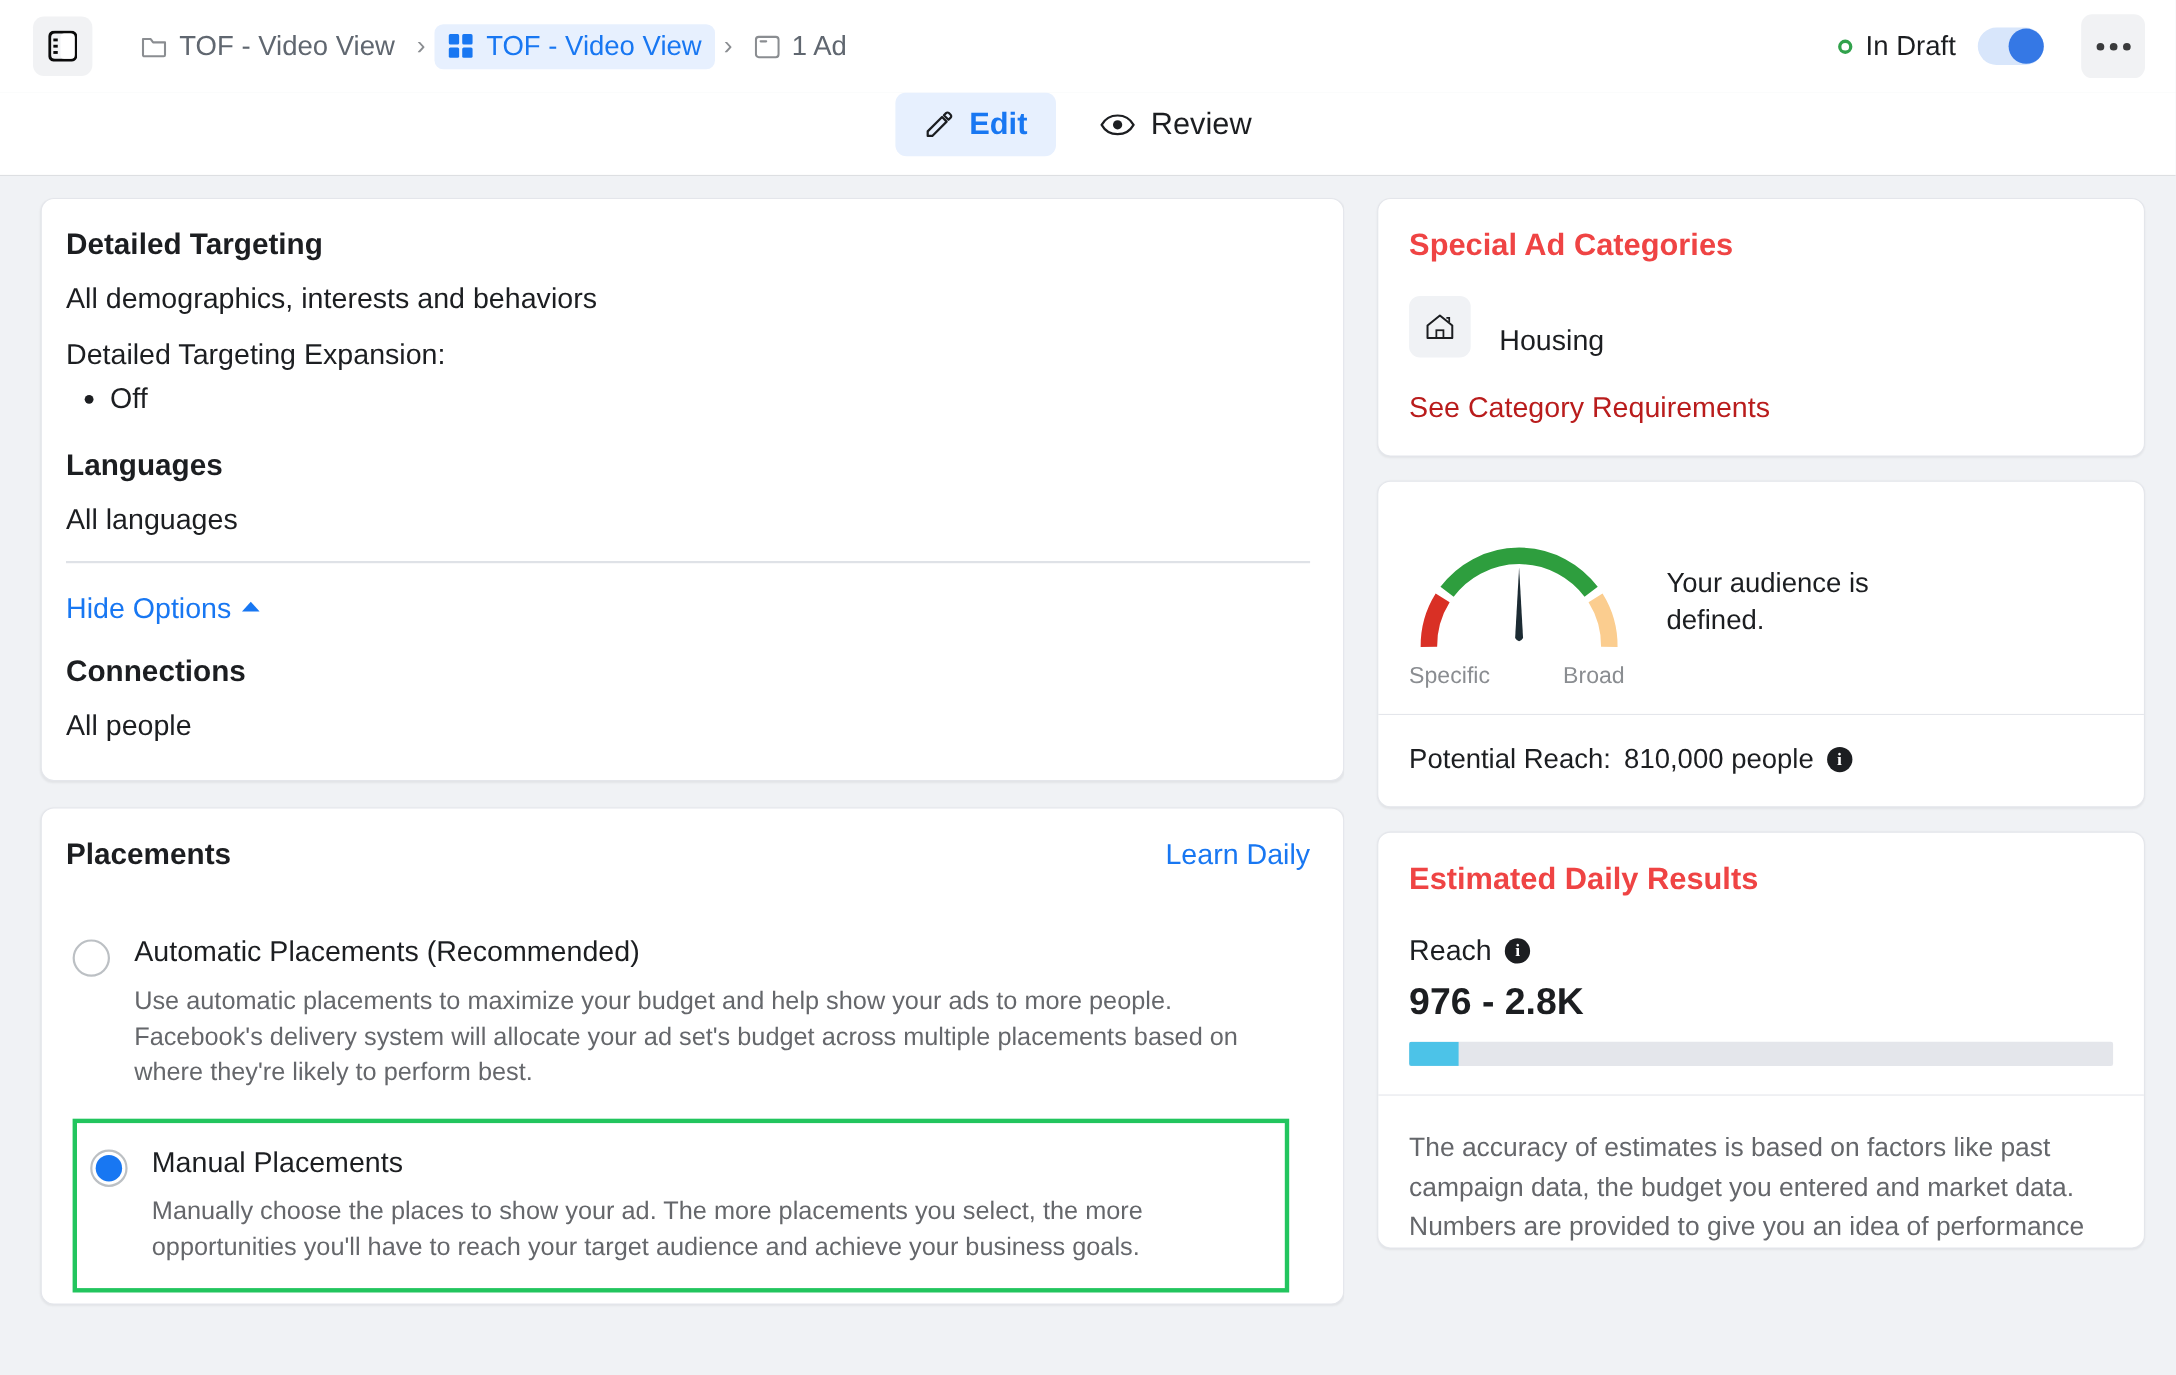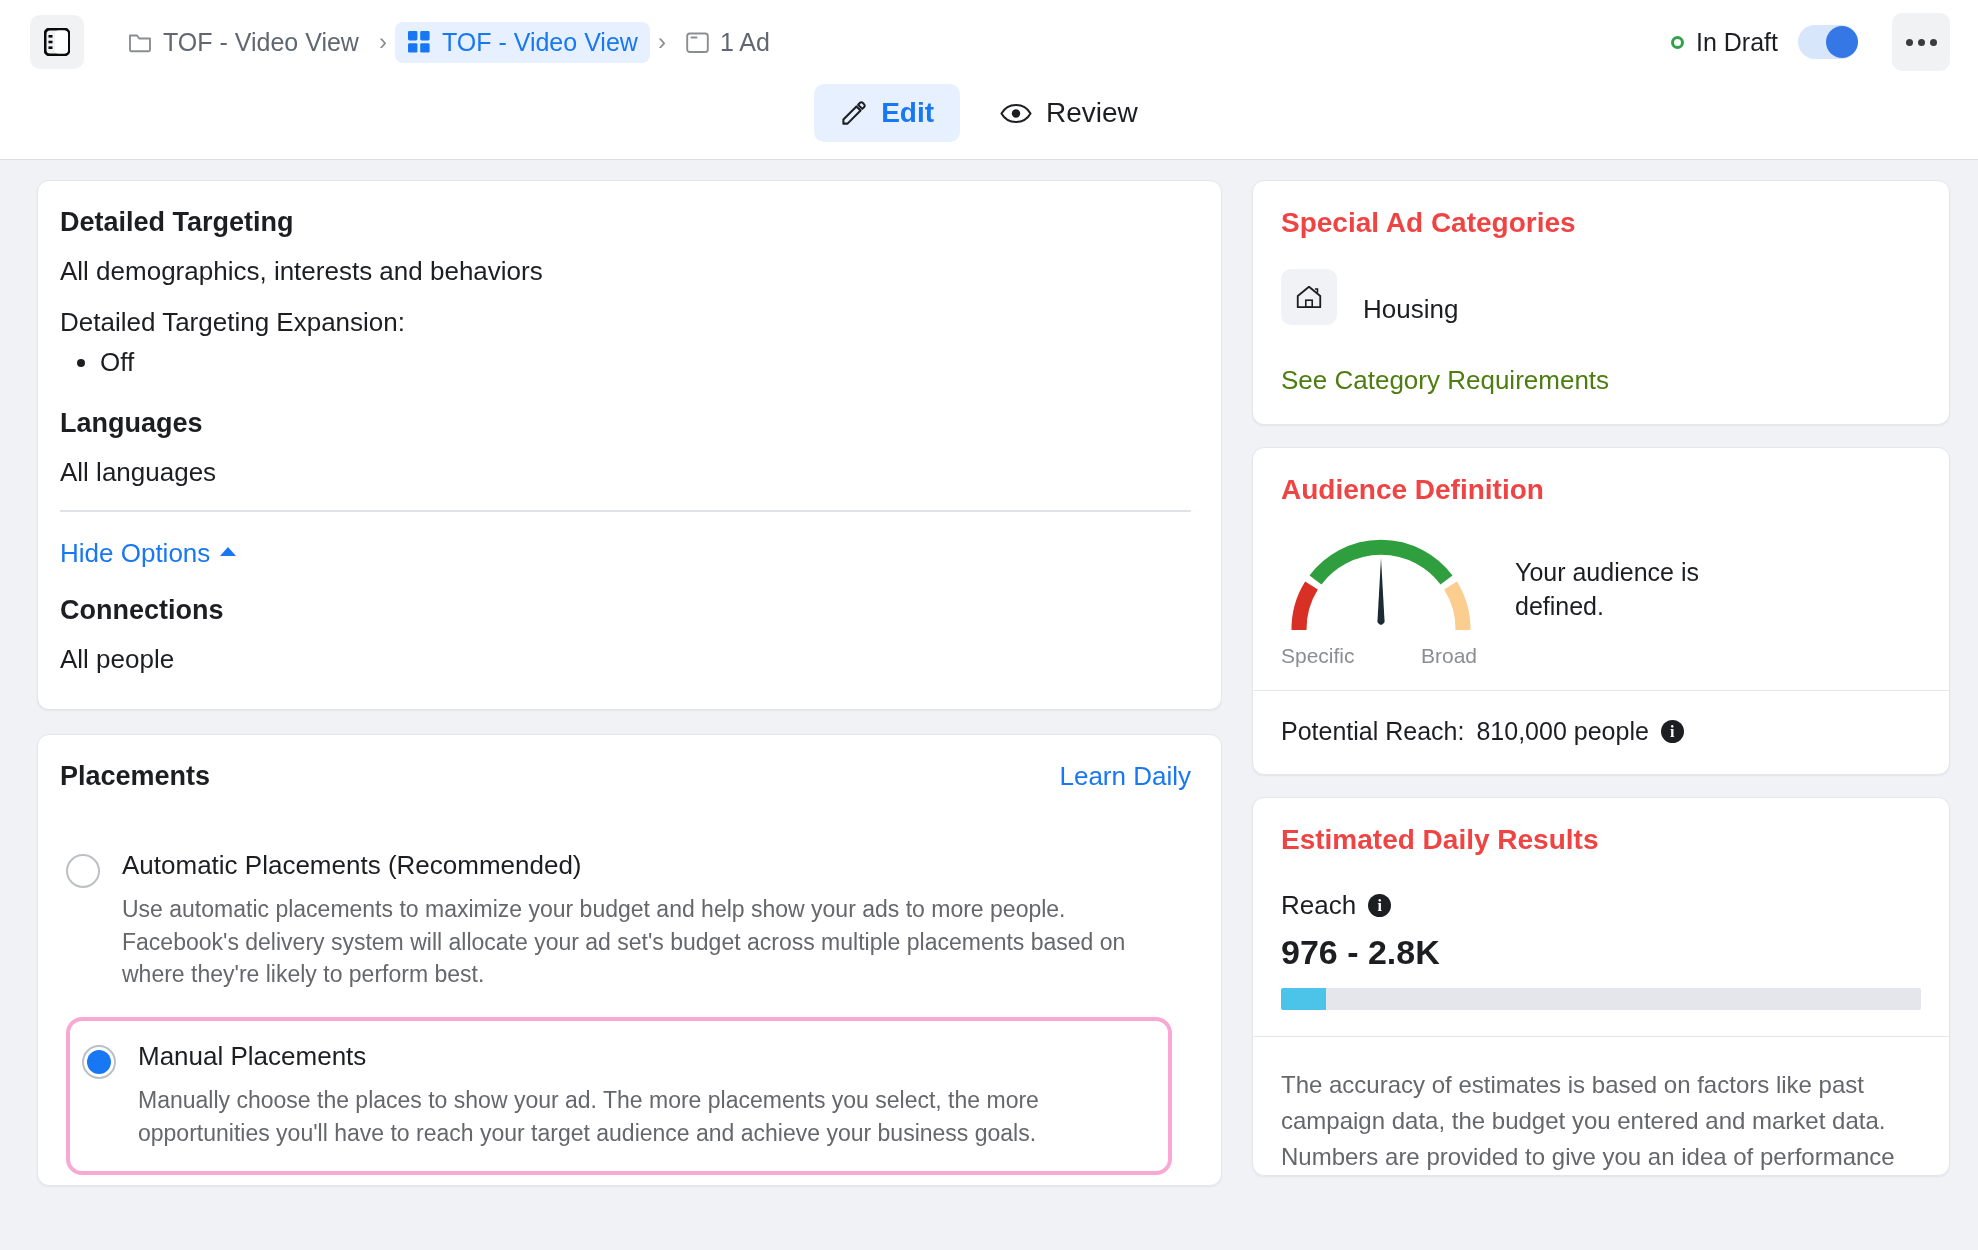--- a/index.html
+++ b/index.html
@@ -195,43 +195,43 @@
     border-radius: 50%;
     background: #1877f2;
     top: 3px; left: 3px;
   }
   .opt-label { font-size: 26px; color: #1c1e21; line-height: 1.2; }
   .opt-desc {
     font-size: 23px; color: #65676b; line-height: 1.42;
     margin-top: 12px; max-width: 1040px;
   }
   .manual-highlight {
-    border: 4px solid #f9a8d4;
-    border-radius: 16px;
+    border: 4px solid #22c55e;
+    border-radius: 0;
     margin: 26px 0 0 6px;
     padding: 16px 18px 22px 12px;
     max-width: 1106px;
   }
   .manual-highlight .opt-row { padding-left: 0; }
 
   
   .panel { padding: 26px 28px 28px 28px; margin-bottom: 22px; }
   .panel-title {
     font-size: 28px; font-weight: bold; color: #ef4444;
   }
   .cat-row { display: flex; align-items: flex-end; gap: 26px; margin-top: 30px; }
   .cat-icon {
     width: 56px; height: 56px;
     background: #f0f2f5;
     border-radius: 10px;
     display: flex; align-items: center; justify-content: center;
     flex: 0 0 auto;
   }
   .cat-label { font-size: 26px; color: #1c1e21; }
-  .panel-link { display: block; margin-top: 40px; color: #4d7c0f; font-size: 26px; cursor: pointer; }
+  .panel-link { display: block; margin-top: 30px; color: #b91c1c; font-size: 26px; cursor: pointer; }
 
   
   .aud-body { display: flex; align-items: flex-start; margin-top: 24px; }
   .gauge-wrap { width: 230px; flex: 0 0 auto; }
   .gauge-labels {
     display: flex; justify-content: space-between;
     font-size: 21px; color: #8a8d91;
     margin-top: 2px; padding: 0 4px 0 0;
     width: 200px;
   }
@@ -418,21 +418,20 @@
             <rect x="11" y="17" width="6" height="6.5" fill="none" stroke="#1c1e21" stroke-width="1.5"></rect>
             <path d="M19.5 6.5h2.4v3.6" fill="none" stroke="#1c1e21" stroke-width="1.5"></path>
           </svg>
         </span>
         <span class="cat-label">Housing</span>
       </div>
       <span class="panel-link">See Category Requirements</span>
     </div>
 
     <div class="card panel">
-      <div class="panel-title">Audience Definition</div>
       <div class="aud-body">
         <div class="gauge-wrap">
           <svg width="200" height="108" viewBox="0 0 200 108">
 
             <path d="M18 100 A 82 82 0 0 1 30.5 55.5" fill="none" stroke="#d93025" stroke-width="15"></path>
 
             <path d="M34.5 50 A 82 82 0 0 1 165.5 50" fill="none" stroke="#2e9e3e" stroke-width="15"></path>
 
             <path d="M169.5 55.5 A 82 82 0 0 1 182 100" fill="none" stroke="#fbcd8f" stroke-width="15"></path>
 

